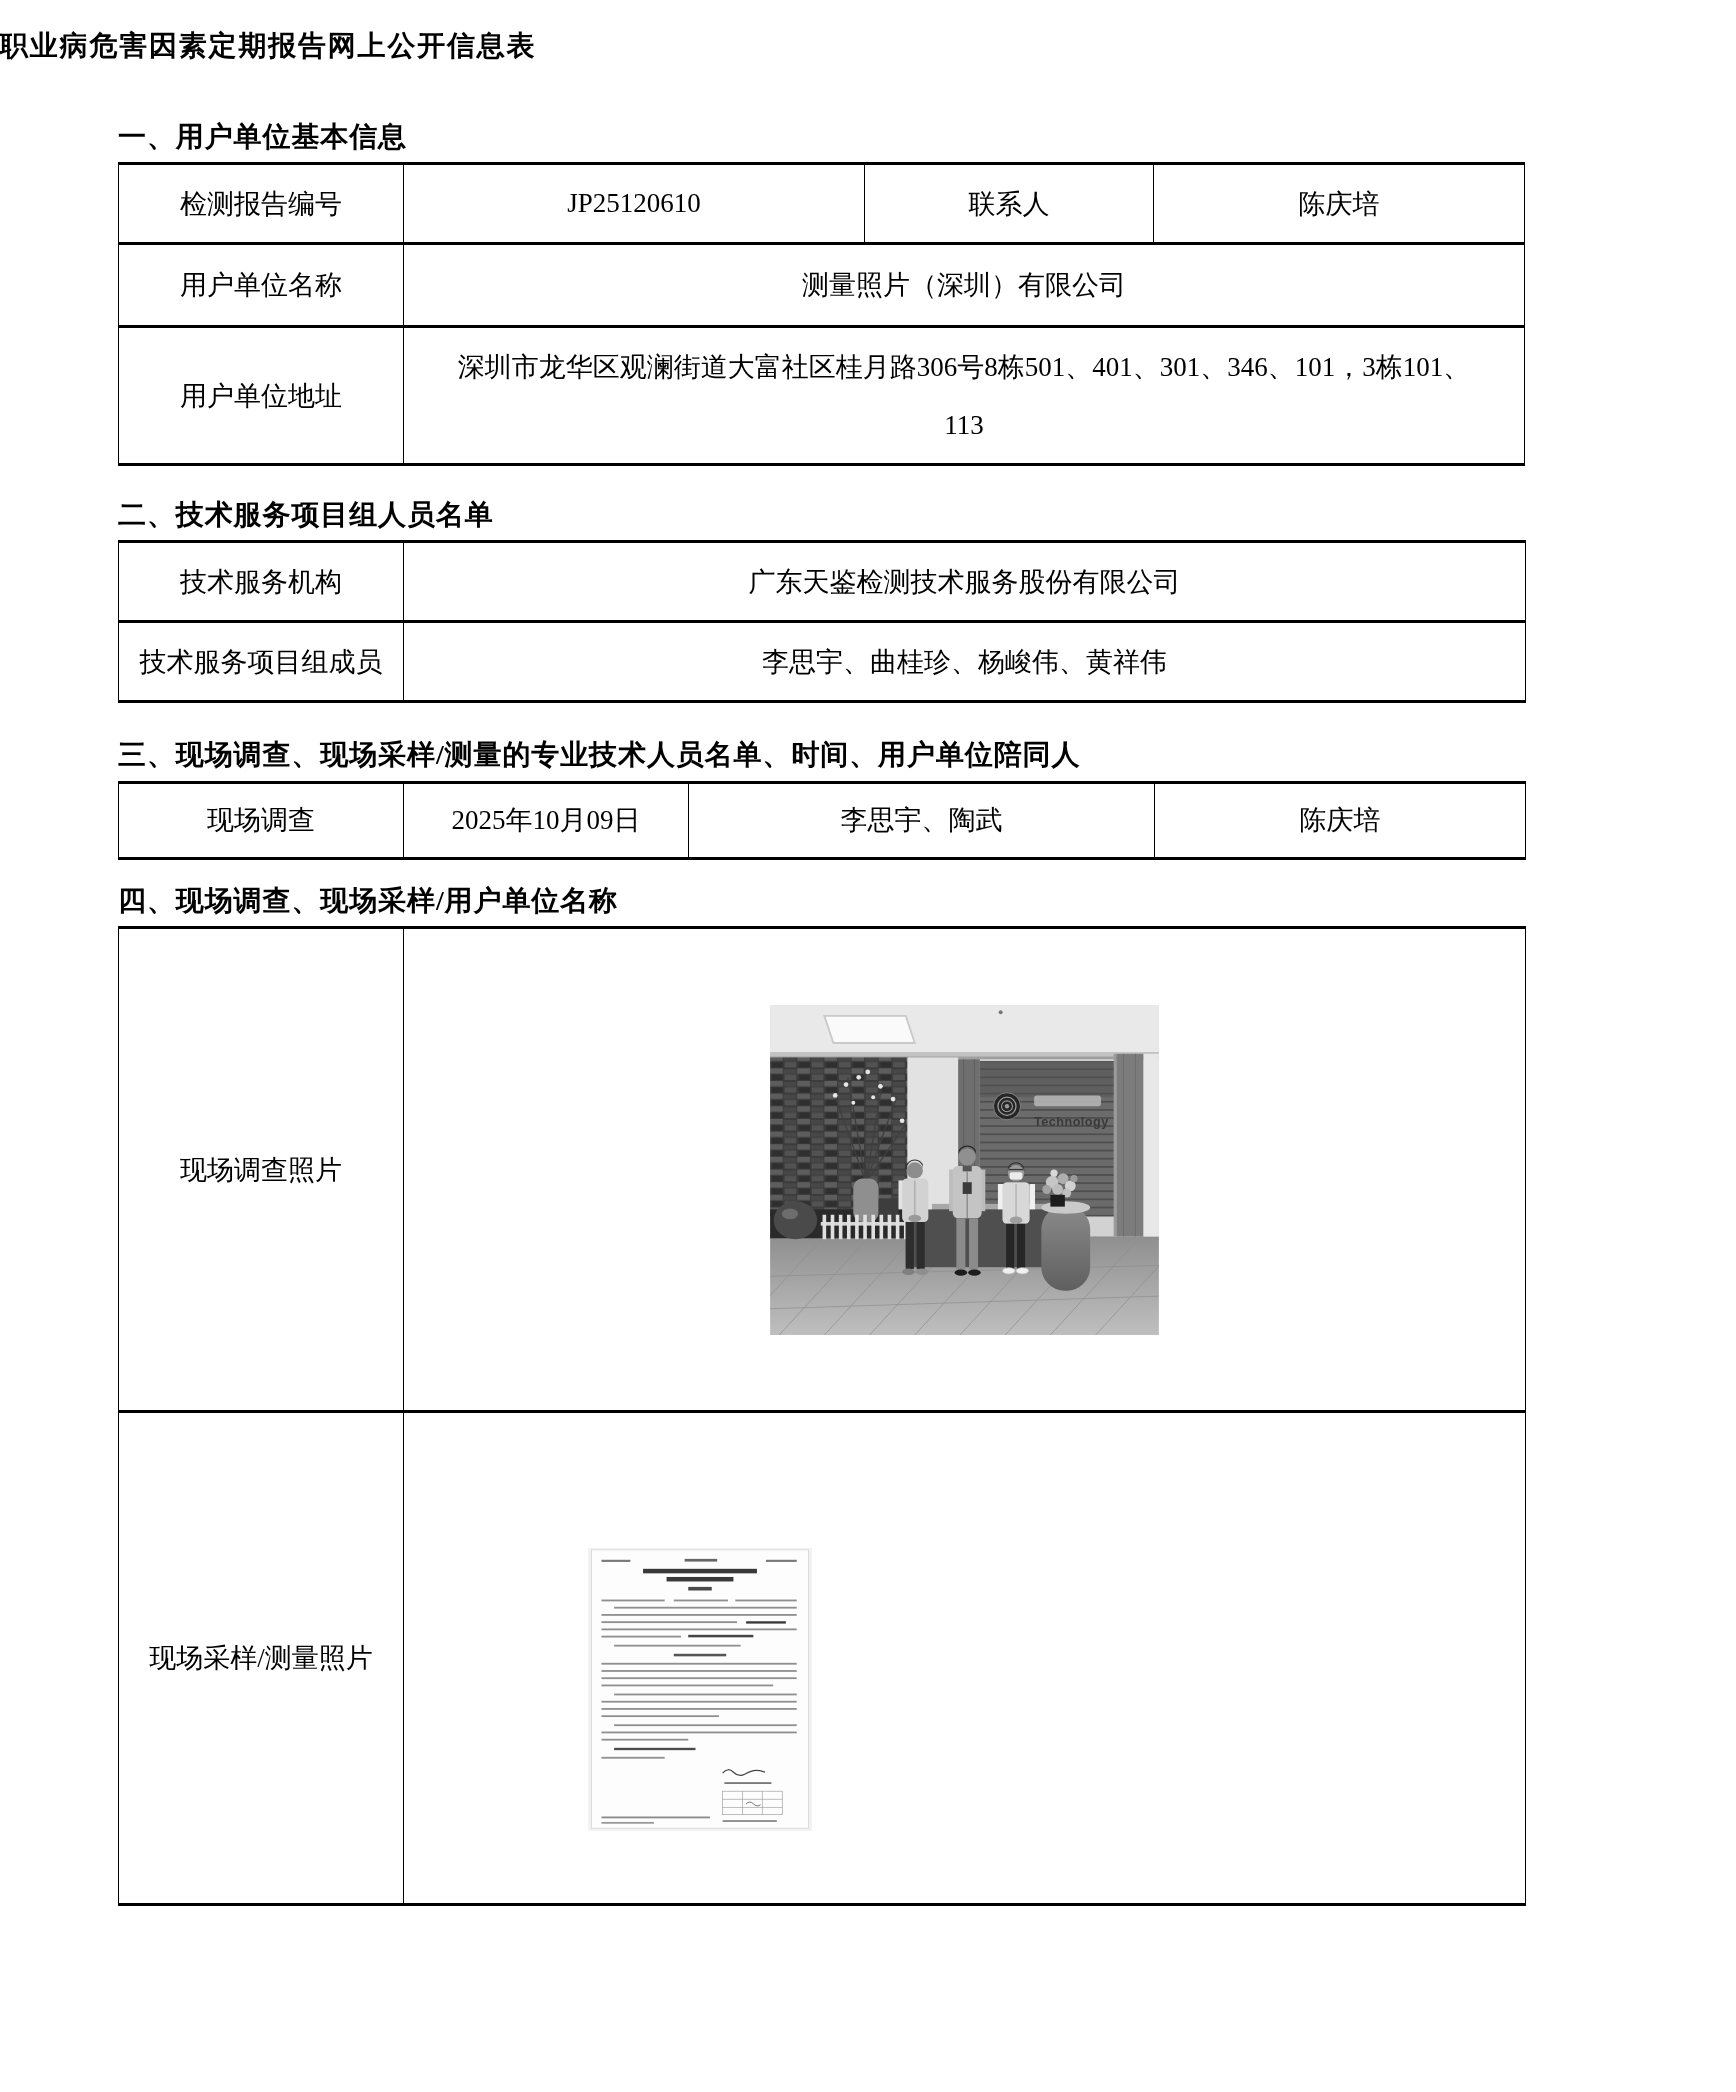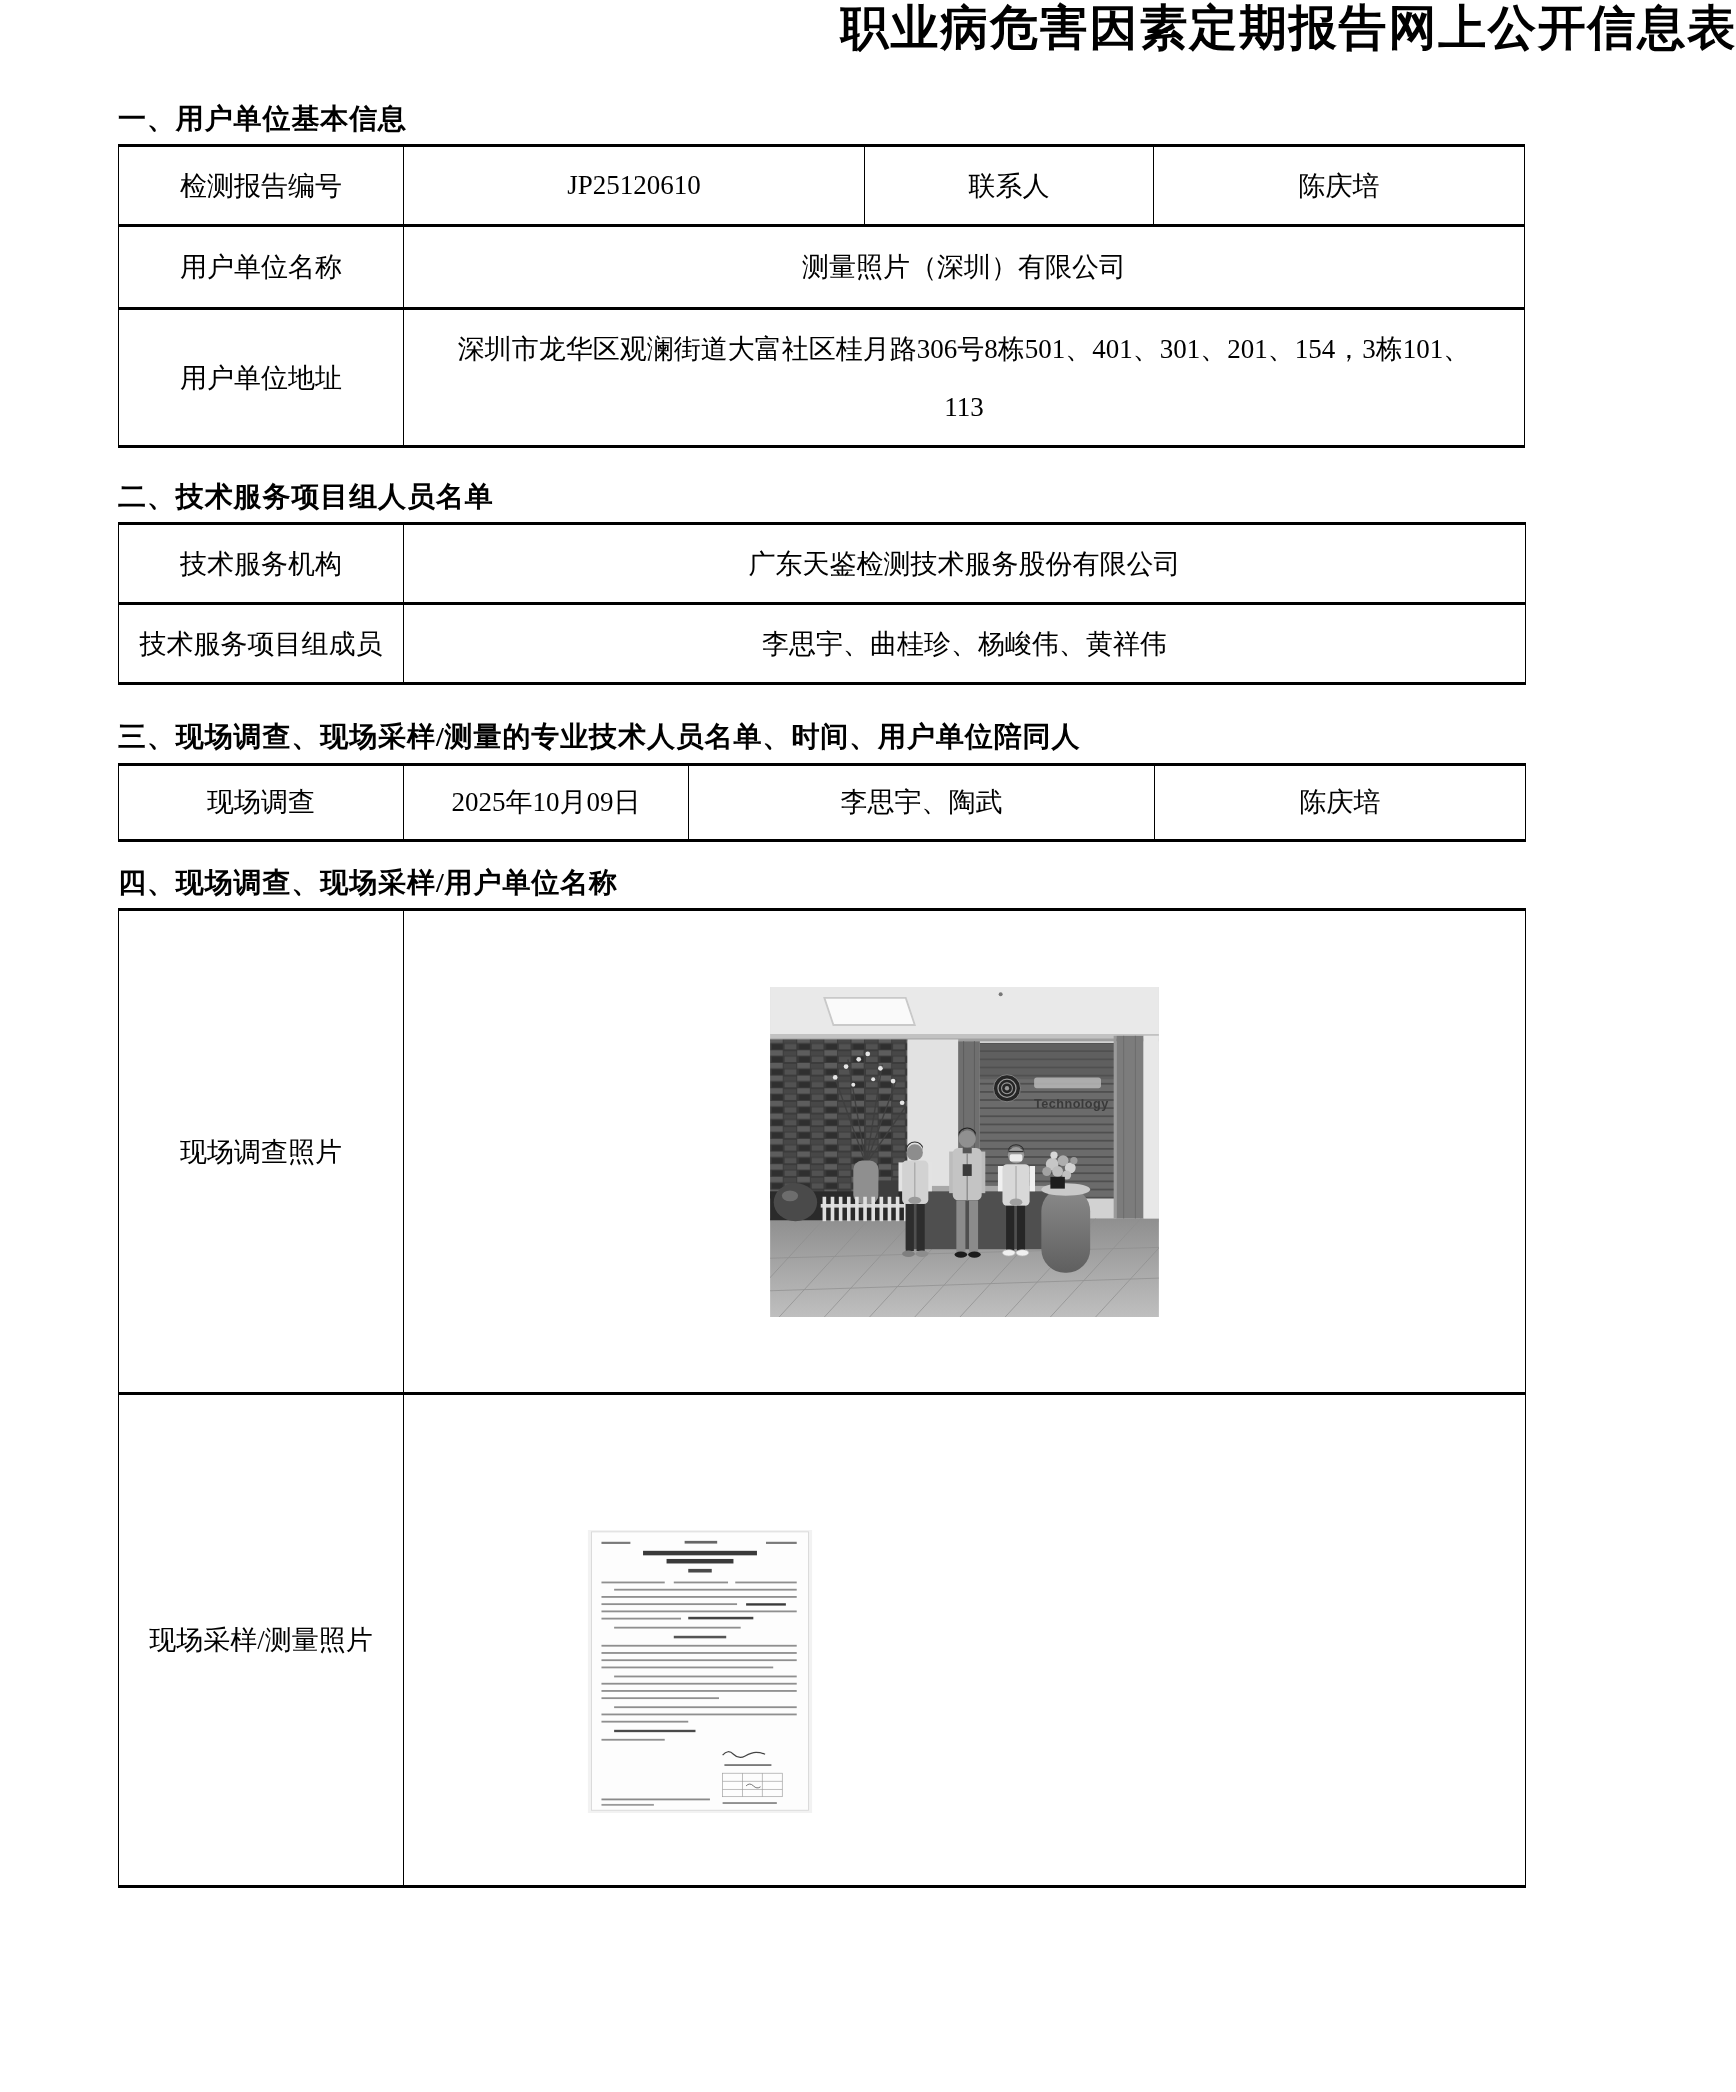--- a/index.html
+++ b/index.html
@@ -1,21 +1,21 @@
 <!DOCTYPE html>
 <html style="font-size:14.5px"><head>
 <meta charset="utf-8">
 <style>
   html,body { margin:0; padding:0; background:#ffffff; }
   .page {
     position:relative; width:1737px; height:2092px; background:#fff;
     font-family:"Liberation Serif","DejaVu Serif",serif; color:#000; overflow:hidden;
   }
   .title {
-    text-align:right; font-size:48px; font-weight:bold;
+    padding-top:18px; text-align:left; font-size:28px; font-weight:bold;
     letter-spacing:1.8px; line-height:56px;
   }
   .content { width:1407px; margin-left:118px; }
   .sec-heading { font-size:28px; font-weight:bold; letter-spacing:0.9px; line-height:36px; }
   .mt1 { margin-top:45px; }
   .mt2 { margin-top:31px; }
   .mt3 { margin-top:34px; }
   .mt4 { margin-top:23.5px; }
   table { border-collapse:collapse; width:1407px; table-layout:fixed; margin-top:7.2px; }
   td {
@@ -55,21 +55,21 @@
         <td>联系人</td>
         <td>陈庆培</td>
       </tr>
       <tr class="h92">
         <td>用户单位名称</td>
         <td colspan="3">测量照片（深圳）有限公司</td>
       </tr>
       <tr class="h152">
         <td>用户单位地址</td>
         <td colspan="3">
-          <div class="addr-line">深圳市龙华区观澜街道大富社区桂月路306号8栋501、401、301、201、154，3栋101、</div>
+          <div class="addr-line">深圳市龙华区观澜街道大富社区桂月路306号8栋501、401、301、346、101，3栋101、</div>
           <div class="addr-line">113</div>
         </td>
       </tr>
     </tbody>
       </table>
 
     <div class="sec-heading mt2">二、技术服务项目组人员名单</div>
     <table>
       <colgroup>
           <col style="width:285px">

